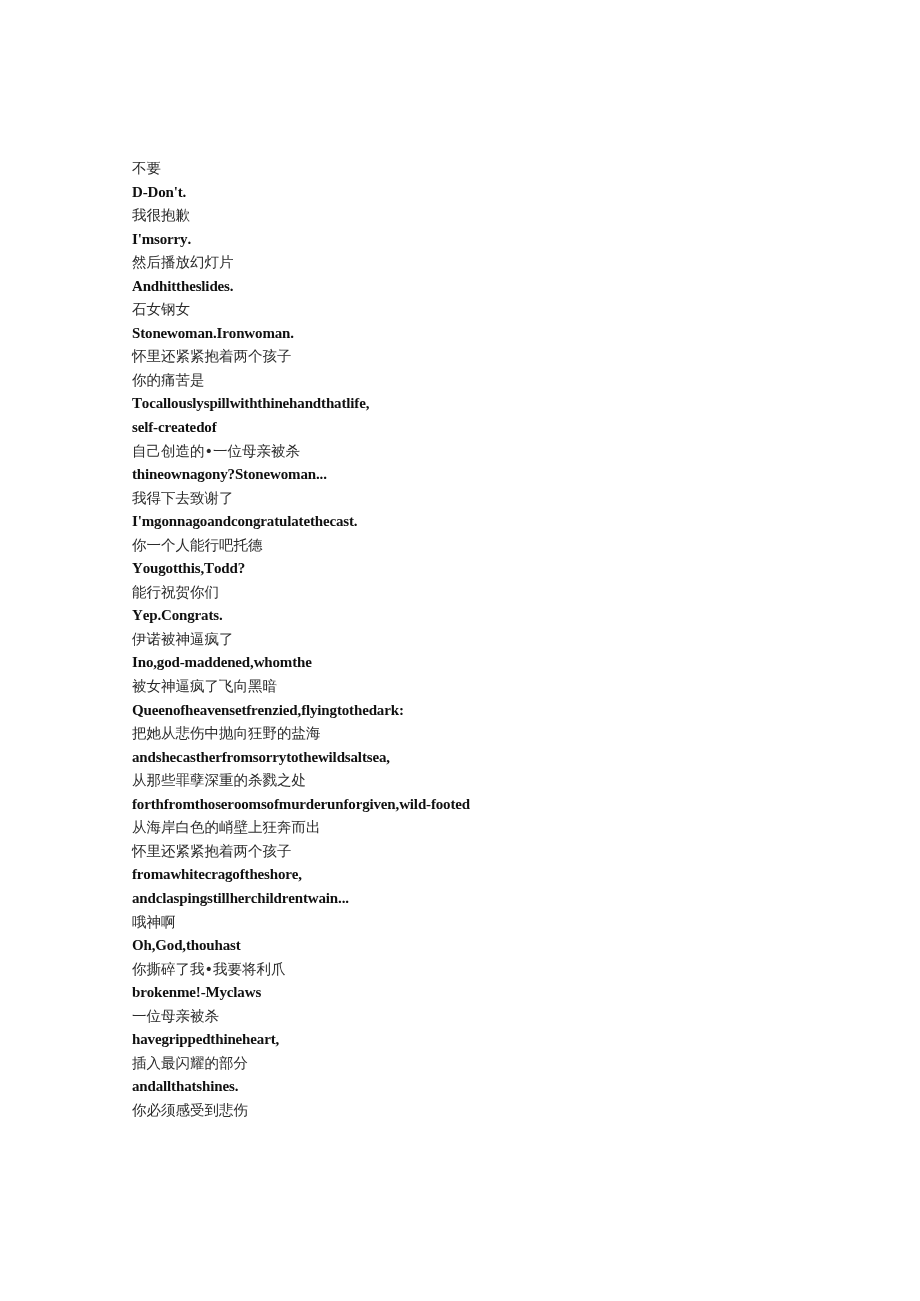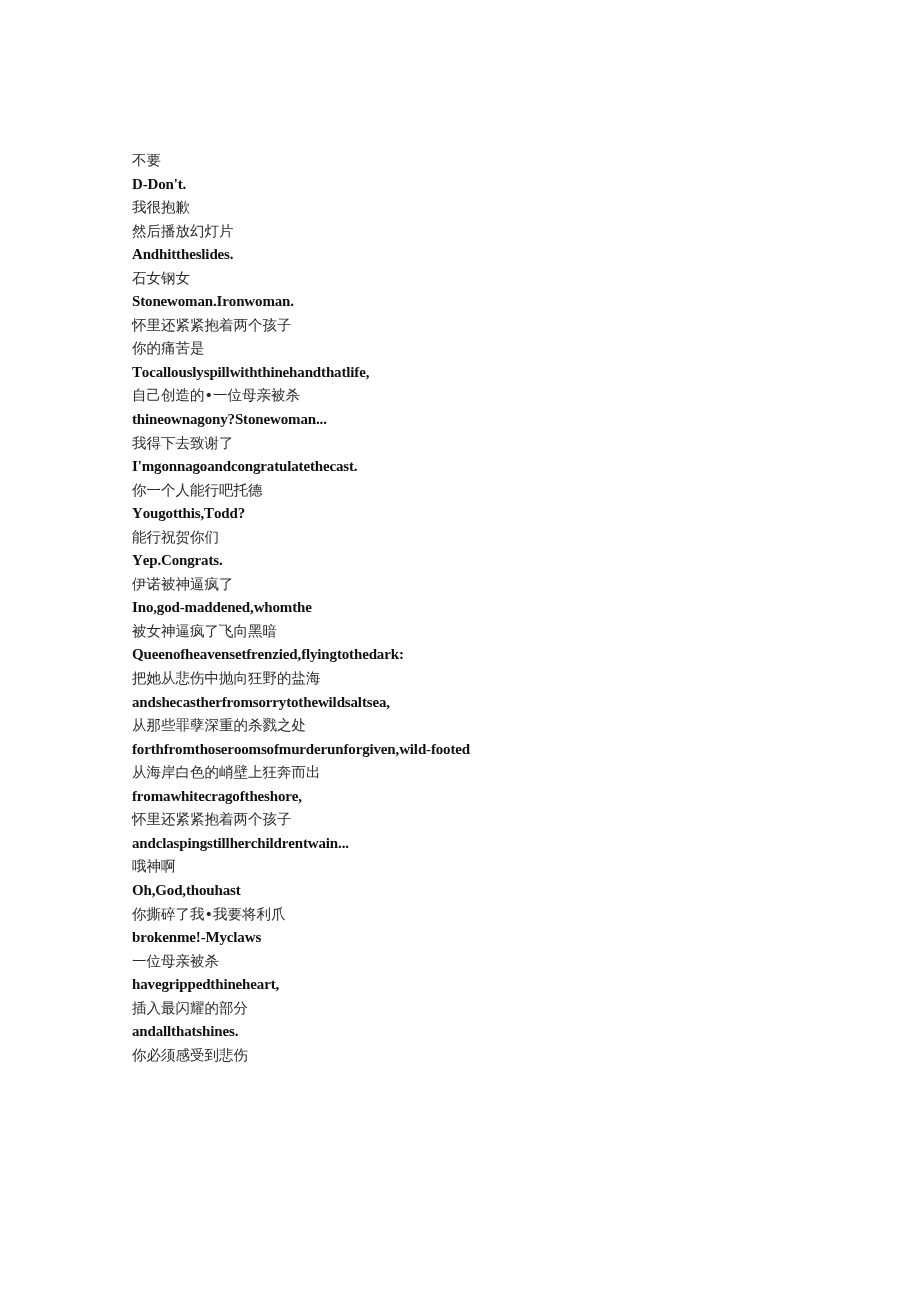--- a/index.html
+++ b/index.html
@@ -22,21 +22,21 @@
     left: 0;
     top: 0;
     width: 920px;
     height: 1301px;
     background: #ffffff;
   }
 
   .transcript {
     position: absolute;
     left: 132px;
-    top: 149px;
+    top: 157px;
     width: 700px;
   }
 
   .line {
     display: block;
     white-space: pre;
     color: #181818;
     height: 23.55px;
     line-height: 23.55px;
     font-kerning: none;
@@ -60,46 +60,48 @@
   }
 </style>
 </head>
 <body>
 
 <div class="page">
   <div class="transcript">
       <span class="line zh">不要</span>
       <span class="line en">D-Don't.</span>
       <span class="line zh">我很抱歉</span>
+      <span class="line en">I'msorry.</span>
       <span class="line zh">然后播放幻灯片</span>
       <span class="line en">Andhittheslides.</span>
       <span class="line zh">石女钢女</span>
       <span class="line en">Stonewoman.Ironwoman.</span>
       <span class="line zh">怀里还紧紧抱着两个孩子</span>
       <span class="line zh">你的痛苦是</span>
       <span class="line en">Tocallouslyspillwiththinehandthatlife,</span>
+      <span class="line en">self-createdof</span>
       <span class="line zh">自己创造的•一位母亲被杀</span>
       <span class="line en">thineownagony?Stonewoman...</span>
       <span class="line zh">我得下去致谢了</span>
       <span class="line en">I'mgonnagoandcongratulatethecast.</span>
       <span class="line zh">你一个人能行吧托德</span>
       <span class="line en">Yougotthis,Todd?</span>
       <span class="line zh">能行祝贺你们</span>
       <span class="line en">Yep.Congrats.</span>
       <span class="line zh">伊诺被神逼疯了</span>
       <span class="line en">Ino,god-maddened,whomthe</span>
       <span class="line zh">被女神逼疯了飞向黑暗</span>
       <span class="line en">Queenofheavensetfrenzied,flyingtothedark:</span>
       <span class="line zh">把她从悲伤中抛向狂野的盐海</span>
       <span class="line en">andshecastherfromsorrytothewildsaltsea,</span>
       <span class="line zh">从那些罪孽深重的杀戮之处</span>
       <span class="line en">forthfromthoseroomsofmurderunforgiven,wild-footed</span>
       <span class="line zh">从海岸白色的峭壁上狂奔而出</span>
+      <span class="line zh">怀里还紧紧抱着两个孩子</span>
       <span class="line en">fromawhitecragoftheshore,</span>
-      <span class="line zh">怀里还紧紧抱着两个孩子</span>
       <span class="line en">andclaspingstillherchildrentwain...</span>
       <span class="line zh">哦神啊</span>
       <span class="line en">Oh,God,thouhast</span>
       <span class="line zh">你撕碎了我•我要将利爪</span>
       <span class="line en">brokenme!-Myclaws</span>
       <span class="line zh">一位母亲被杀</span>
       <span class="line en">havegrippedthineheart,</span>
       <span class="line zh">插入最闪耀的部分</span>
       <span class="line en">andallthatshines.</span>
       <span class="line zh">你必须感受到悲伤</span>

